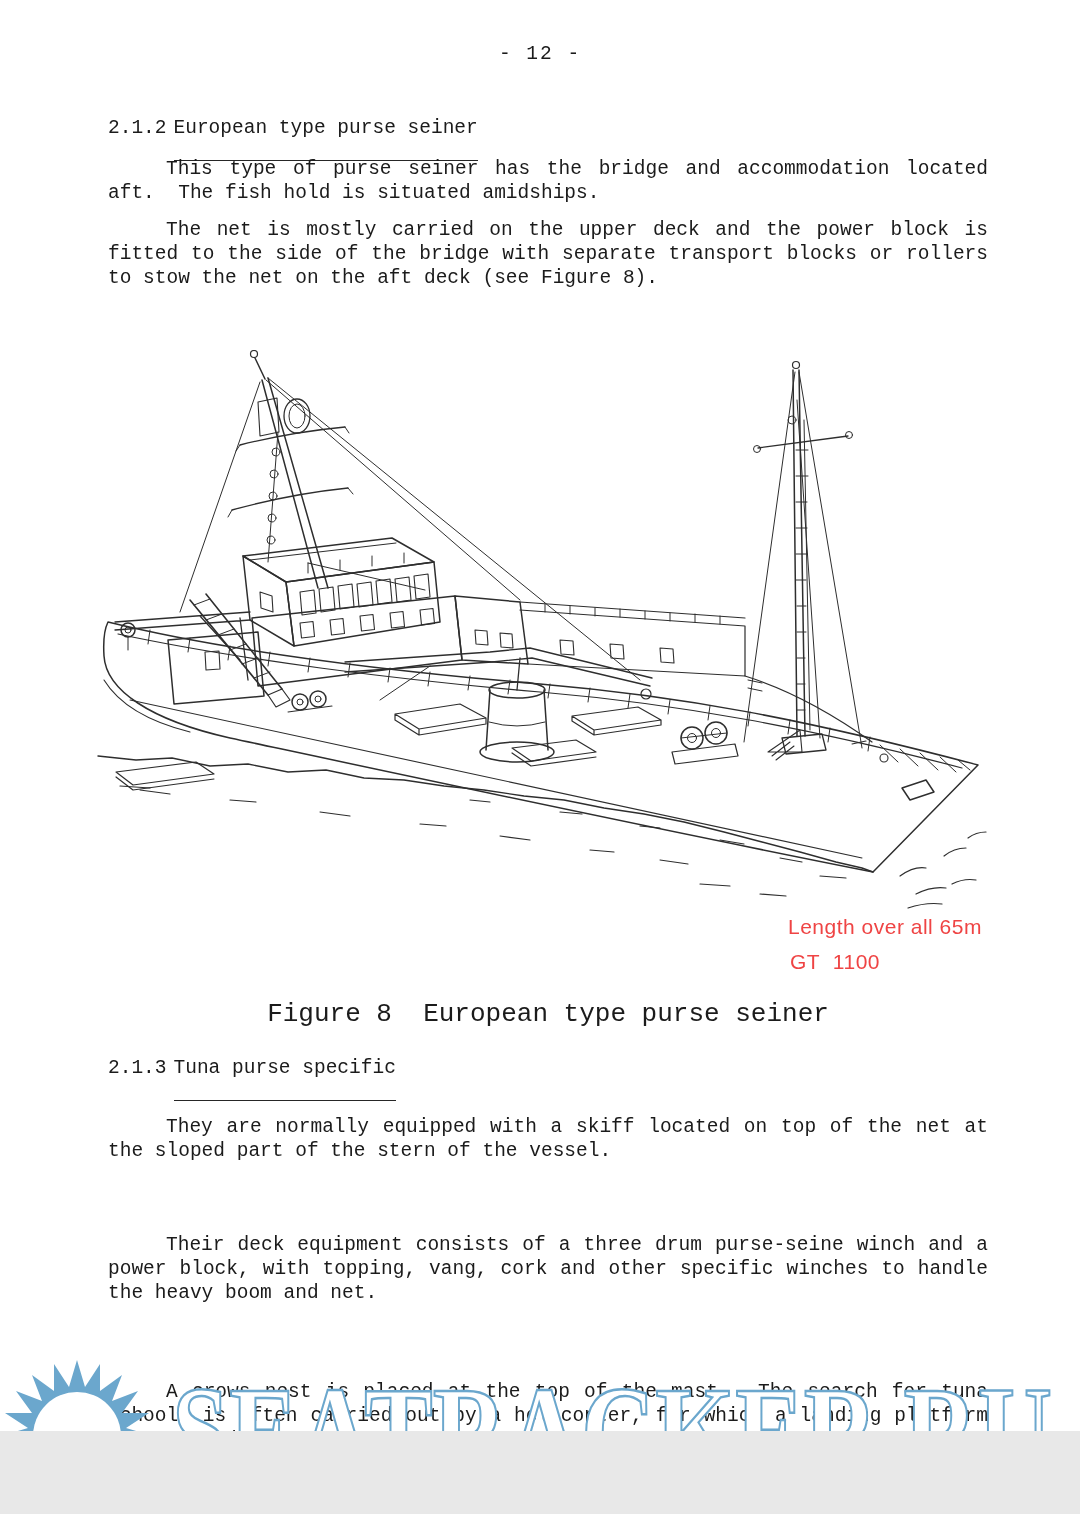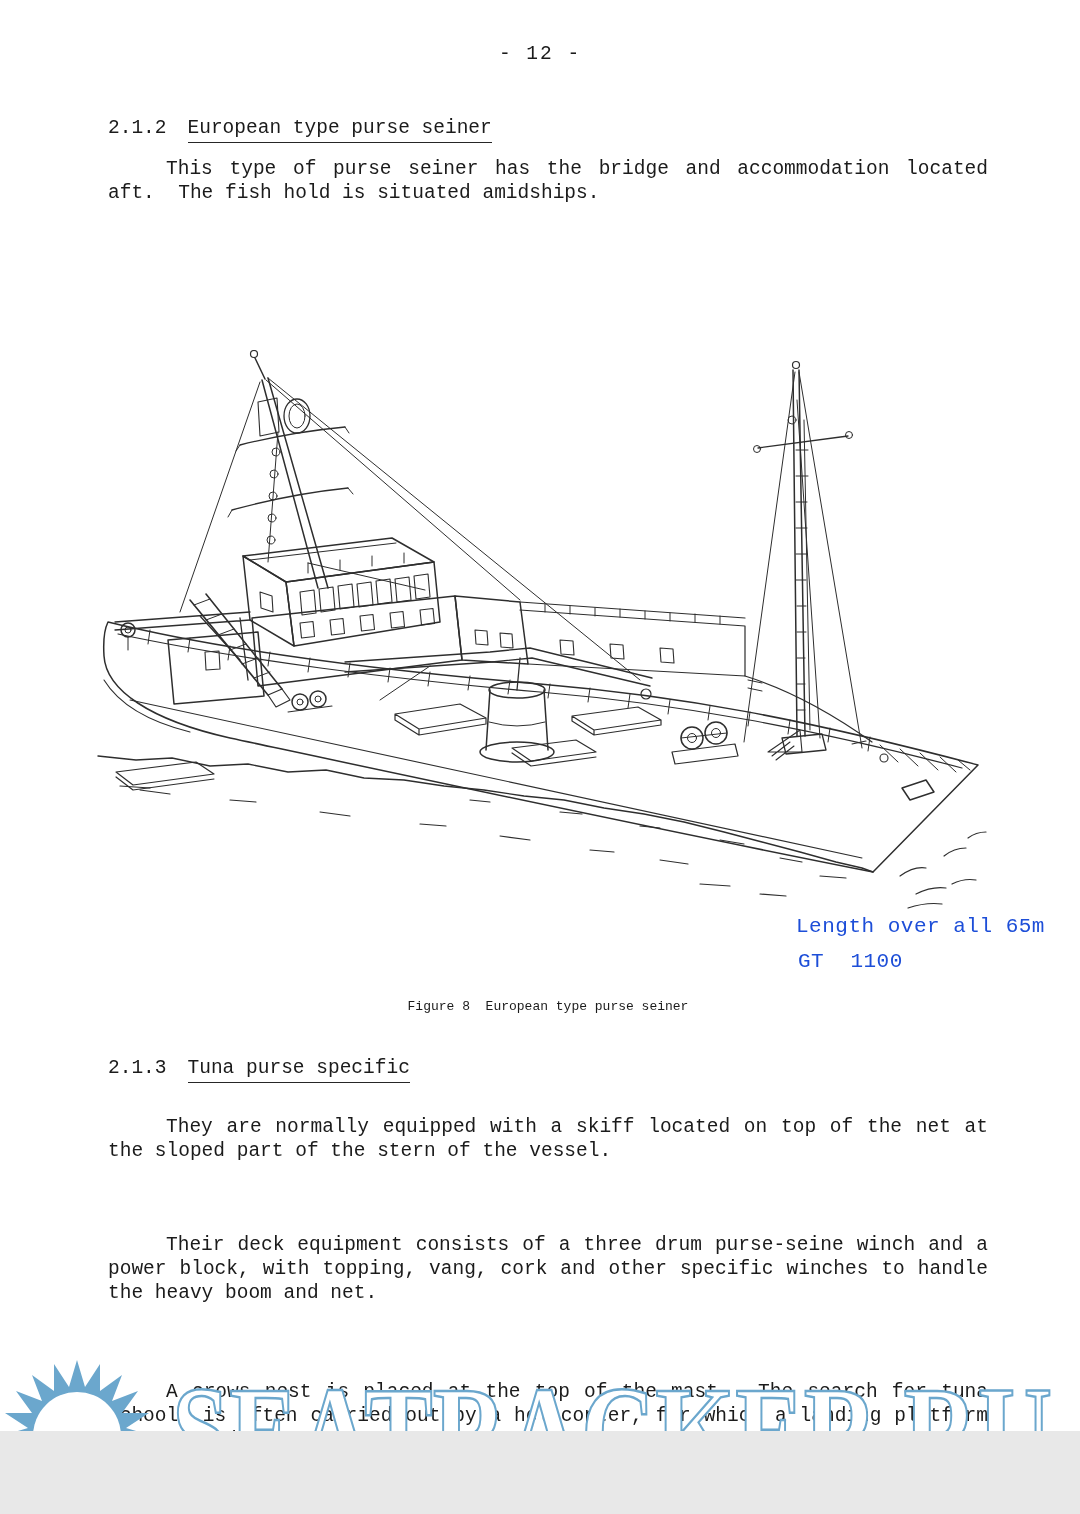--- a/index.html
+++ b/index.html
@@ -17,57 +17,57 @@
   .page-number {
     top: 43px; left: 0; width: 1080px;
     text-align: center;
     font-size: 19.5px; letter-spacing: 2px;
   }
   .heading {
     left: 108px; width: 890px;
     font-size: 19.5px; white-space: nowrap;
   }
   .sec-title {
-    margin-left: 21px;
+    margin-left: 7px;
     border-bottom: 1.6px solid #262626;
-    padding-bottom: 3px;
+    padding-bottom: 21px;
   }
   .body {
     left: 108px; width: 880px;
     font-size: 19.5px; line-height: 24px;
     text-align: justify; text-align-last: left;
     text-indent: 58px;
     hyphens: none;
   }
   .fig-note {
-    font-family: Liberation Mono, monospace;
-    font-size: 21px; color: #1d4ed8; letter-spacing: 0.5px;
+    font-family: Liberation Sans, sans-serif;
+    font-size: 21px; color: #ef4444; letter-spacing: 0.5px;
     white-space: nowrap;
-    margin-left: 8px;
   }
   .caption {
     left: 108px; width: 880px; text-align: center;
-    font-size: 13px;
+    font-size: 26px;
   }
   .figure-svg { left: 95px; top: 350px; }
   .wm-sun { left: 0; top: 1358px; }
   .wm-text { left: 168px; top: 1378px; }
   svg { display: block; }
 </style>
 </head>
 <body>
 
 <div class="page">
 
   <div class="abs page-number">- 12 -</div>
 
   <div class="abs heading" style="top:117px">
     <span class="sec-num">2.1.2</span><span class="sec-title">European type purse seiner</span>
   </div>
   <p class="abs body" style="top:157px">This type of purse seiner has the bridge and accommodation located aft.&nbsp; The fish hold is situated amidships.</p>
+  <p class="abs body" style="top:218px">The net is mostly carried on the upper deck and the power block is fitted to the side of the bridge with separate transport blocks or rollers to stow the net on the aft deck (see Figure 8).</p>
 
   <svg class="abs figure-svg" width="905" height="565" viewBox="95 350 905 565">
     <g fill="none" stroke="#2e2e2e" stroke-width="1.5" stroke-linejoin="round" stroke-linecap="round">
 
       <g>
         <path d="M108,622 C230,652 400,672 540,684 C680,696 800,718 978,765 L873,872 C640,826 380,770 230,738 C150,720 106,690 104,656 C103,640 105,628 108,622 Z"></path>
         <path d="M118,634 C240,660 400,680 540,692 C680,704 810,728 962,768" stroke-width="1.2"></path>
         <path d="M130,700 C300,736 560,792 862,858" stroke-width="1.1"></path>
         <path d="M104,680 C120,706 150,722 190,732" stroke-width="1.1"></path>
 

